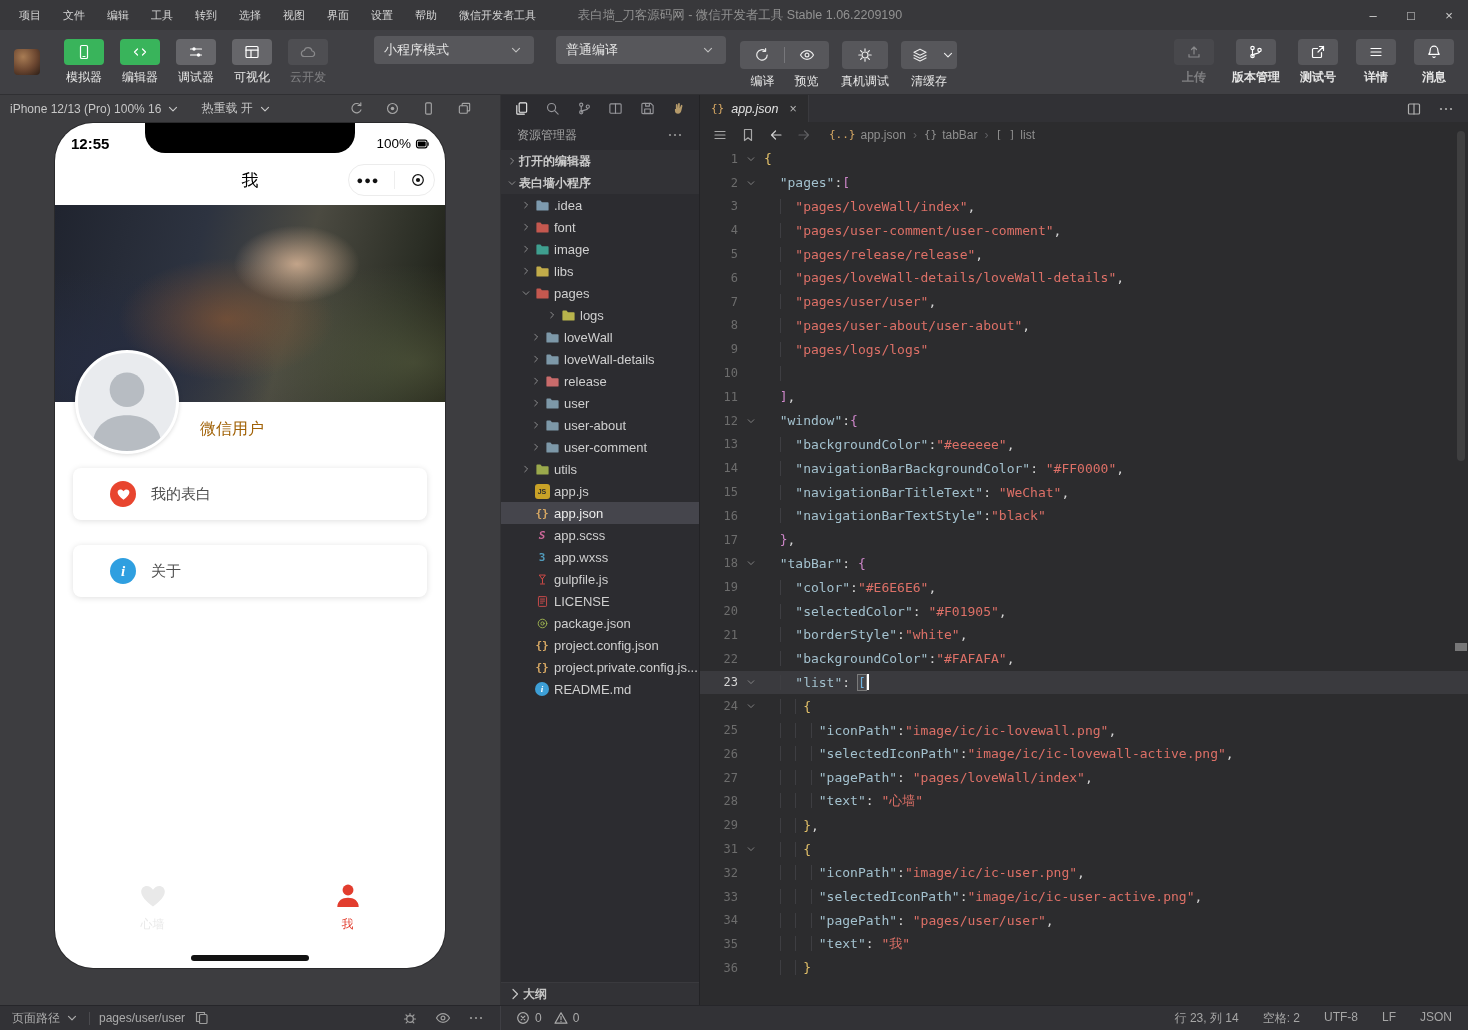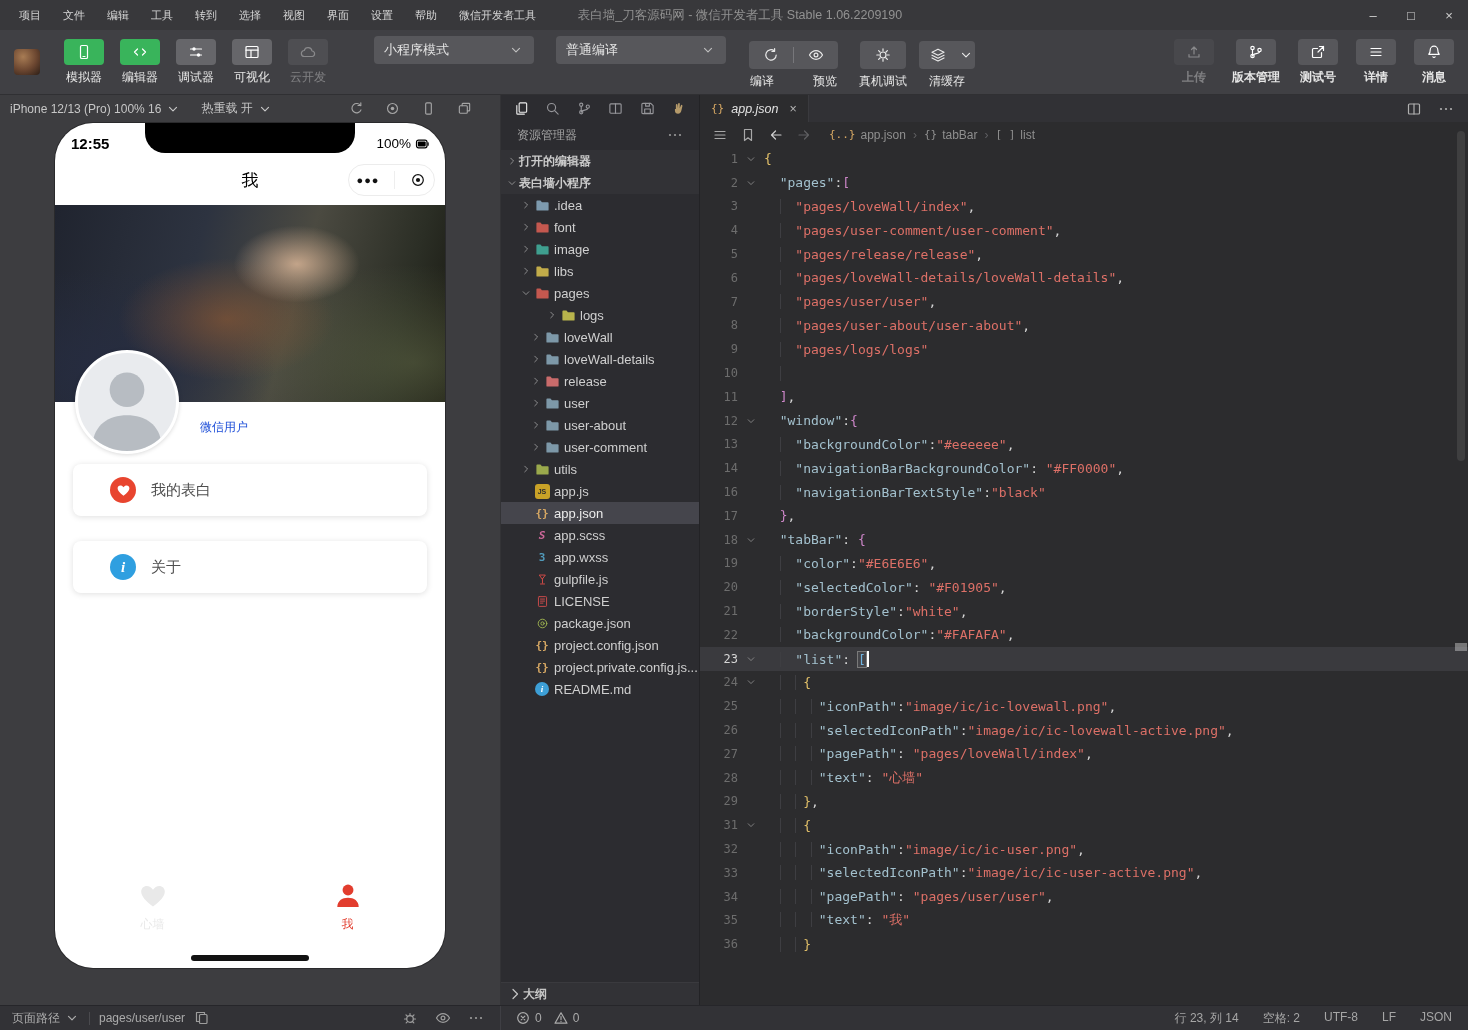--- a/index.html
+++ b/index.html
@@ -25,21 +25,21 @@
   .tool-btn.on .ic { background:#39b45b; }
   .tool-btn.dis { opacity:.38; }
   .dd { height:28px; background:#57575b; border-radius:4px; display:flex; align-items:center; padding:0 10px; color:#e3e3e3; font-size:13px; align-self:flex-start; margin-top:6px; }
   .dd .caret { margin-left:auto; color:#bdbdbd; }
   .dd-mode { width:160px; margin-left:46px; }
   .dd-compile { width:170px; margin-left:22px; }
   .labeled { display:flex; flex-direction:column; align-items:center; gap:4px; font-size:12px; color:#e6e6e6; margin-top:6px; }
   .runbox { height:28px; background:#57575b; border-radius:4px; display:flex; align-items:center; color:#e8e8e8; }
   .runbox .cell { width:44px; height:28px; display:grid; place-items:center; }
   .runbox .sep { width:1px; height:16px; background:#77777b; }
-  .combo { margin-left:14px; } .combo .lbls { display:flex;gap:19px; } .combo .lbls span { width:44px; text-align:center; }
+  .combo { margin-left:14px; } .combo .lbls { display:flex; } .combo .lbls span { width:44px; text-align:center; }
   .single { margin-left:12px; } .single .runbox { width:46px; justify-content:center; }
   .cache .runbox { width:56px; gap:2px; }
   .right-tools { margin-left:auto; display:flex; gap:18px;font-weight:bold; }
   .right-tools .ic { background:#57575b; }
 
   
   .main { flex:1; display:flex; min-height:0; }
 
   
   .sim-panel { width:500px; flex:none; background:#3d3d40; position:relative; }
@@ -56,21 +56,21 @@
   .capsule .cdiv { width:1px; height:18px; background:#eee; }
   .cover { height:197px;
     background:
       radial-gradient(90px 55px at 62% 30%, rgba(216,180,150,.85), rgba(216,180,150,0) 70%),
       radial-gradient(150px 85px at 44% 58%, rgba(140,88,52,.65), transparent 72%),
       radial-gradient(230px 130px at 12% 82%, rgba(38,44,64,.95), transparent 75%),
       radial-gradient(260px 140px at 92% 80%, rgba(96,104,70,.55), transparent 70%),
       linear-gradient(105deg,#20242f 0%,#2d3340 35%,#4b4a41 60%,#2b2e25 85%,#181811 100%); }
   .profile { position:relative; background:#fff; }
   .pavatar { position:absolute; top:-52px; left:20px; width:104px; height:104px; border-radius:50%; background:#e9ebee; border:3px solid #fff; display:grid; place-items:center; overflow:hidden; box-shadow:0 1px 4px rgba(0,0,0,.15); }
-  .uname { padding:17px 12px 28px 145px; font-size:12px; color:#1d4ed8; }
+  .uname { padding:17px 12px 28px 145px; font-size:16px; color:#a16207; }
   .menu-card { margin:0 18px 25px; height:52px; background:#fff; border-radius:8px; box-shadow:0 1px 6px rgba(0,0,0,.13); display:flex; align-items:center; padding-left:37px; gap:15px; font-size:15px; color:#4f4f4f; }
   .icon-circle { width:26px; height:26px; border-radius:50%; display:grid; place-items:center; color:#fff; flex:none; }
   .icon-circle .i-glyph { font-family:"Liberation Serif",serif; font-style:italic; font-weight:bold; font-size:15px; }
   .ptabbar { position:absolute; bottom:22px; left:0; right:0; height:78px; display:flex; }
   .ptab { flex:1; display:flex; flex-direction:column; align-items:center; justify-content:center; gap:5px; font-size:12px; }
   .homebar { position:absolute; bottom:7px; left:50%; transform:translateX(-50%); width:118px; height:6px; border-radius:3px; background:#121212; }
 
   
   .sidebar { width:200px; flex:none; background:#2c2c30; border-left:1px solid #333336; border-right:1px solid #232326; display:flex; flex-direction:column; min-height:0; }
   .sb-activity { height:27px; flex:none; display:flex; align-items:center; justify-content:space-between; padding:0 13px; color:#96969a; }
@@ -859,20 +859,21 @@
           <div class="cline"><span class="ln">7</span><span class="fold"></span><span class="txt"><span class="">  </span><span class="iu">  </span><span class="s">"pages/user/user"</span><span class="p">,</span></span></div>
           <div class="cline"><span class="ln">8</span><span class="fold"></span><span class="txt"><span class="">  </span><span class="iu">  </span><span class="s">"pages/user-about/user-about"</span><span class="p">,</span></span></div>
           <div class="cline"><span class="ln">9</span><span class="fold"></span><span class="txt"><span class="">  </span><span class="iu">  </span><span class="s">"pages/logs/logs"</span></span></div>
           <div class="cline"><span class="ln">10</span><span class="fold"></span><span class="txt"><span class="">  </span><span class="iu">  </span></span></div>
           <div class="cline"><span class="ln">11</span><span class="fold"></span><span class="txt"><span class="">  </span><span class="b2">]</span><span class="p">,</span></span></div>
           <div class="cline"><span class="ln">12</span><span class="fold"><svg class="ic-svg" width="10" height="10" viewBox="0 0 16 16" fill="none" stroke="currentColor" stroke-width="1.2" stroke-linecap="round" stroke-linejoin="round">
                 <path d="M3.5 6 8 10.5 12.5 6"></path>
               </svg></span><span class="txt"><span class="">  </span><span class="k">"window"</span><span class="p">:</span><span class="b2">{</span></span></div>
           <div class="cline"><span class="ln">13</span><span class="fold"></span><span class="txt"><span class="">  </span><span class="iu">  </span><span class="k">"backgroundColor"</span><span class="p">:</span><span class="s">"#eeeeee"</span><span class="p">,</span></span></div>
           <div class="cline"><span class="ln">14</span><span class="fold"></span><span class="txt"><span class="">  </span><span class="iu">  </span><span class="k">"navigationBarBackgroundColor"</span><span class="p">: </span><span class="s">"#FF0000"</span><span class="p">,</span></span></div>
+          <div class="cline"><span class="ln">15</span><span class="fold"></span><span class="txt"><span class="">  </span><span class="iu">  </span><span class="k">"navigationBarTitleText"</span><span class="p">: </span><span class="s">"WeChat"</span><span class="p">,</span></span></div>
           <div class="cline"><span class="ln">16</span><span class="fold"></span><span class="txt"><span class="">  </span><span class="iu">  </span><span class="k">"navigationBarTextStyle"</span><span class="p">:</span><span class="s">"black"</span></span></div>
           <div class="cline"><span class="ln">17</span><span class="fold"></span><span class="txt"><span class="">  </span><span class="b2">}</span><span class="p">,</span></span></div>
           <div class="cline"><span class="ln">18</span><span class="fold"><svg class="ic-svg" width="10" height="10" viewBox="0 0 16 16" fill="none" stroke="currentColor" stroke-width="1.2" stroke-linecap="round" stroke-linejoin="round">
                 <path d="M3.5 6 8 10.5 12.5 6"></path>
               </svg></span><span class="txt"><span class="">  </span><span class="k">"tabBar"</span><span class="p">: </span><span class="b2">{</span></span></div>
           <div class="cline"><span class="ln">19</span><span class="fold"></span><span class="txt"><span class="">  </span><span class="iu">  </span><span class="k">"color"</span><span class="p">:</span><span class="s">"#E6E6E6"</span><span class="p">,</span></span></div>
           <div class="cline"><span class="ln">20</span><span class="fold"></span><span class="txt"><span class="">  </span><span class="iu">  </span><span class="k">"selectedColor"</span><span class="p">: </span><span class="s">"#F01905"</span><span class="p">,</span></span></div>
           <div class="cline"><span class="ln">21</span><span class="fold"></span><span class="txt"><span class="">  </span><span class="iu">  </span><span class="k">"borderStyle"</span><span class="p">:</span><span class="s">"white"</span><span class="p">,</span></span></div>
           <div class="cline"><span class="ln">22</span><span class="fold"></span><span class="txt"><span class="">  </span><span class="iu">  </span><span class="k">"backgroundColor"</span><span class="p">:</span><span class="s">"#FAFAFA"</span><span class="p">,</span></span></div>
           <div class="cline active"><span class="ln">23</span><span class="fold"><svg class="ic-svg" width="10" height="10" viewBox="0 0 16 16" fill="none" stroke="currentColor" stroke-width="1.2" stroke-linecap="round" stroke-linejoin="round">

